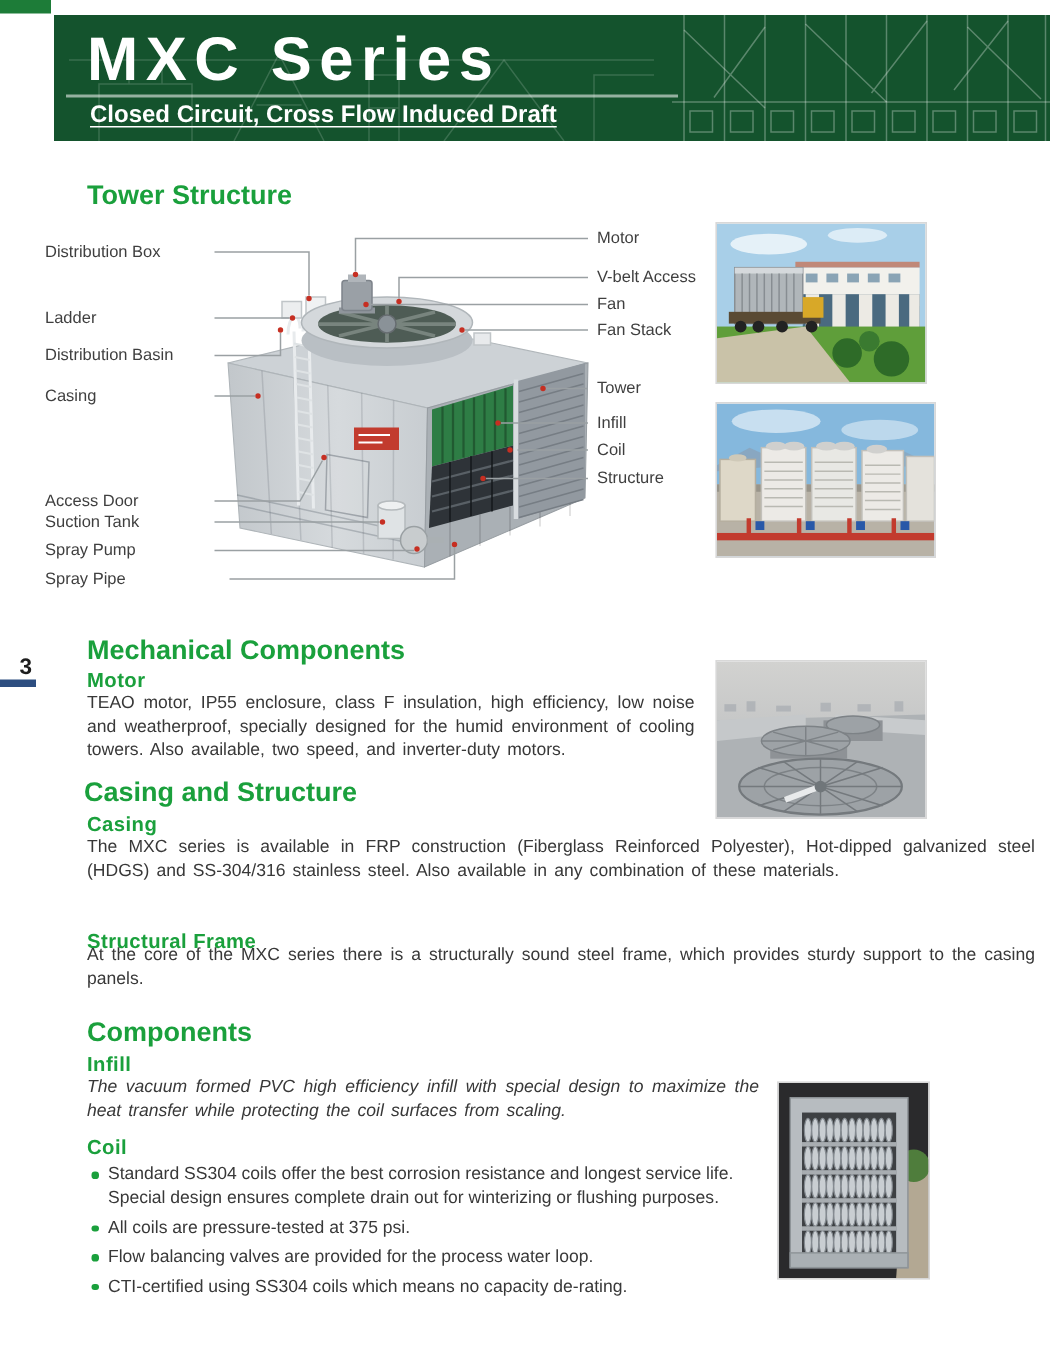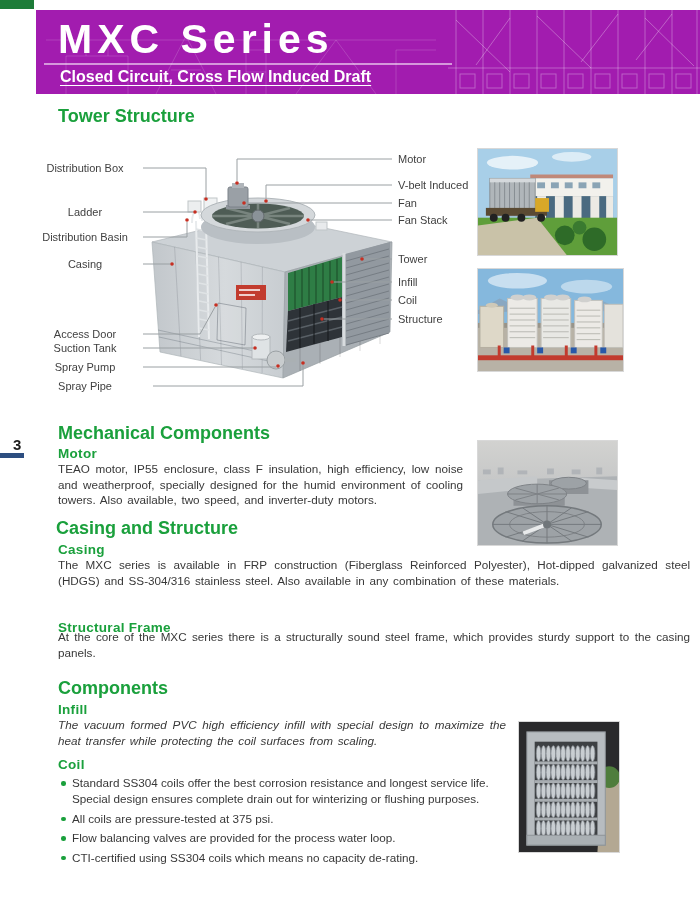--- a/index.html
+++ b/index.html
@@ -1,36 +1,36 @@
 <!DOCTYPE html>
 <html><head>
 <meta charset="utf-8">
 <style>
   html,body{margin:0;padding:0;background:#fff;}
   .page{position:relative;width:700px;height:906px;background:#ffffff;overflow:hidden;
         font-family:"Liberation Sans", sans-serif;}
   
   .corner-block{position:absolute;left:0;top:0;width:34px;height:9px;background:#1d7c38;}
-  .banner{position:absolute;left:36px;top:10px;width:664px;height:84px;background:#a21caf;overflow:hidden;}
+  .banner{position:absolute;left:36px;top:10px;width:664px;height:84px;background:#14532d;overflow:hidden;}
   .banner-art{position:absolute;left:0;top:0;}
   .banner-title{position:absolute;left:22px;top:6px;font-size:41px;font-weight:bold;
         letter-spacing:5px;color:#ffffff;white-space:nowrap;}
   .banner-divider{position:absolute;left:8px;top:53px;width:408px;height:2px;background:rgba(255,255,255,0.55);}
   .banner-subtitle{position:absolute;left:24px;top:58px;font-size:16px;font-weight:bold;color:#ffffff;
         text-decoration:underline;text-underline-offset:3px;white-space:nowrap;}
   
   .page-num{position:absolute;left:13px;top:436px;font-size:15px;font-weight:bold;color:#1d1d1d;}
   .page-num-bar{position:absolute;left:0;top:453px;width:24px;height:5px;background:#2d4e80;}
   
   .section-heading{position:absolute;font-size:18px;font-weight:bold;color:#1aa03c;white-space:nowrap;}
   .subhead{position:absolute;font-size:13.5px;font-weight:bold;color:#1aa03c;letter-spacing:0.3px;white-space:nowrap;}
   .body-text{position:absolute;font-size:11.7px;line-height:1.34;color:#383838;text-align:justify;word-spacing:1.5px;}
   
   .callout{position:absolute;font-size:11px;color:#3f3f3f;white-space:nowrap;}
-  .callout.left{width:110px;left:30px;text-align:center;}
+  .callout.left{width:110px;left:30px;text-align:left;}
   .callout.right{left:398px;text-align:left;}
   .diagram-svg{position:absolute;left:40px;top:145px;}
   
   .photo{position:absolute;border:1px solid #d8d8d8;box-sizing:border-box;overflow:hidden;background:#eee;}
   .photo svg{display:block;}
   
   .bullets{position:absolute;left:58px;top:775px;width:462px;margin:0;padding:0;list-style:none;
         font-size:11.7px;line-height:1.4;color:#383838;}
   .bullets li{position:relative;padding-left:14px;margin:0 0 3px 0;}
   .bullets li::before{content:"";position:absolute;left:3px;top:6px;width:4.5px;height:4.5px;
@@ -68,21 +68,21 @@
       </g>
     </svg>
     <div class="banner-title">MXC Series</div>
     <div class="banner-divider"></div>
     <div class="banner-subtitle">Closed Circuit, Cross Flow Induced Draft</div>
   </div>
 
   <div class="page-num">3</div>
   <div class="page-num-bar"></div>
 
-  <div class="section-heading" style="left:58px;top:106px;">Tower Structure</div>
+  <div class="section-heading" style="left:58px;top:120px;">Tower Structure</div>
 
   <svg class="diagram-svg" width="430" height="260" viewBox="0 0 430 260">
     <defs>
       <linearGradient id="gradFront" x1="0" y1="0" x2="1" y2="0">
         <stop offset="0" stop-color="#c2c7cb"></stop>
           <stop offset="0.55" stop-color="#d6dadd"></stop>
           <stop offset="1" stop-color="#c8cdd1"></stop>
       </linearGradient>
     </defs>
 
@@ -196,21 +196,21 @@
 
   <div class="callout left" style="top:162px;">Distribution Box</div>
   <div class="callout left" style="top:206px;">Ladder</div>
   <div class="callout left" style="top:231px;">Distribution Basin</div>
   <div class="callout left" style="top:258px;">Casing</div>
   <div class="callout left" style="top:328px;">Access Door</div>
   <div class="callout left" style="top:342px;">Suction Tank</div>
   <div class="callout left" style="top:361px;">Spray Pump</div>
   <div class="callout left" style="top:380px;">Spray Pipe</div>
   <div class="callout right" style="top:153px;">Motor</div>
-  <div class="callout right" style="top:179px;">V-belt Induced</div>
+  <div class="callout right" style="top:179px;">V-belt Access</div>
   <div class="callout right" style="top:197px;">Fan</div>
   <div class="callout right" style="top:214px;">Fan Stack</div>
   <div class="callout right" style="top:253px;">Tower</div>
   <div class="callout right" style="top:276px;">Infill</div>
   <div class="callout right" style="top:294px;">Coil</div>
   <div class="callout right" style="top:313px;">Structure</div>
 
   <div class="photo" style="left:477px;top:148px;width:141px;height:108px;">
     <svg width="139" height="106" viewBox="0 0 141 108" preserveAspectRatio="none">
       <rect width="141" height="108" fill="#a8cfe8"></rect>

